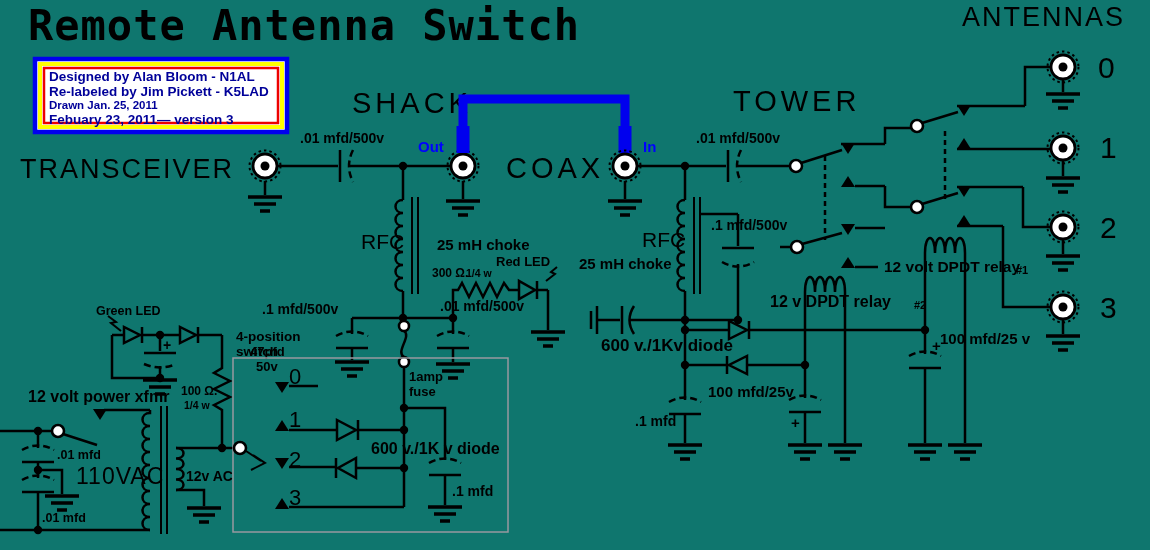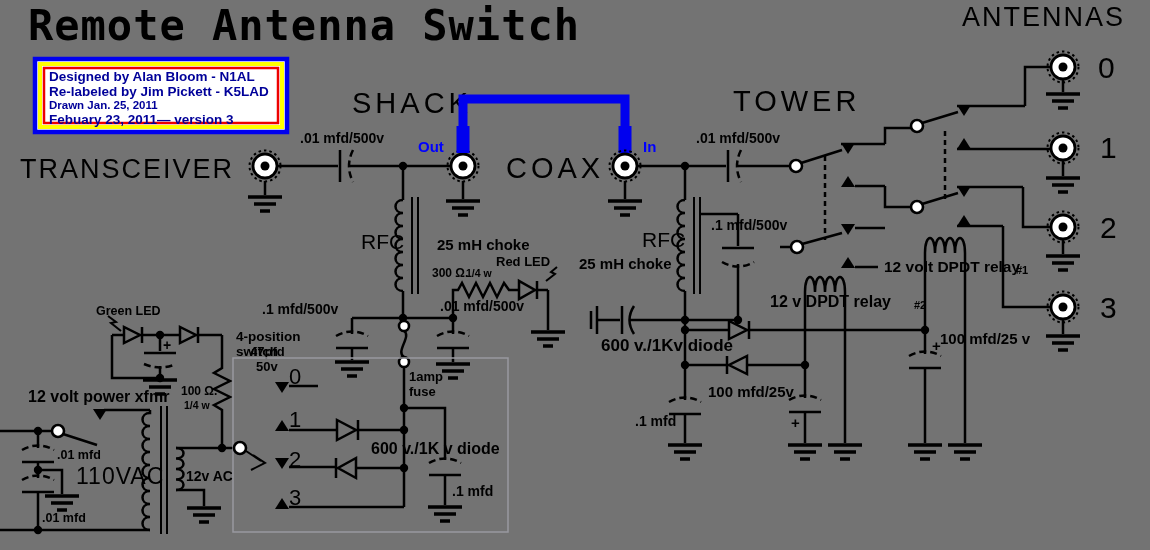--- a/index.html
+++ b/index.html
@@ -1,16 +1,16 @@
 <!DOCTYPE html>
 <html><head>
 <meta charset="utf-8">
 <style>
   html,body{margin:0;padding:0;background:#fff;}
-  .stage{position:relative;width:1150px;height:550px;background:#737373;overflow:hidden;}
+  .stage{position:relative;width:1150px;height:550px;background:#0f766e;overflow:hidden;}
   svg{display:block;}
   .w{stroke:#000;stroke-width:2.5;fill:none;}
   .w2{stroke:#000;stroke-width:2;fill:none;}
   .dash{stroke-dasharray:7 4;}
   .rdash{stroke-dasharray:5 4;}
   .t-title{font:700 42px "DejaVu Sans Mono",monospace;letter-spacing:1px;fill:#000;}
   .t-plot{font-family:"Liberation Sans",sans-serif;font-weight:400;fill:#000;}
   .t-bold{font-family:"Liberation Sans",sans-serif;font-weight:700;fill:#000;}
   .t-info{font-family:"Liberation Sans",sans-serif;font-weight:700;fill:#000099;}
   .t-blue{font-family:"Liberation Sans",sans-serif;font-weight:700;fill:#0000FF;}

